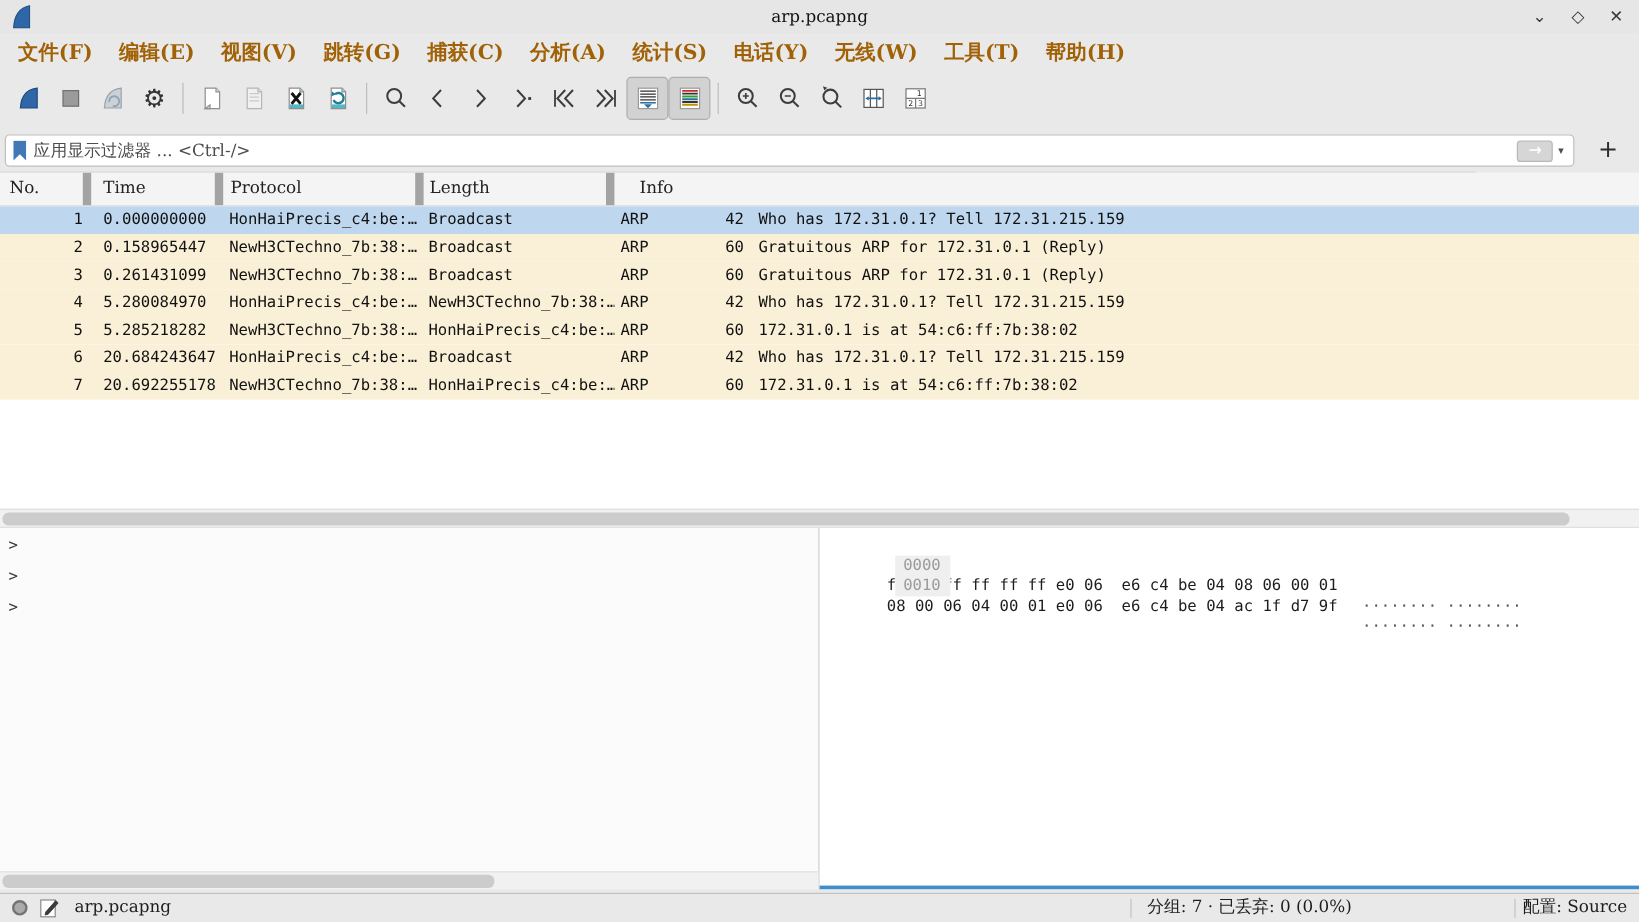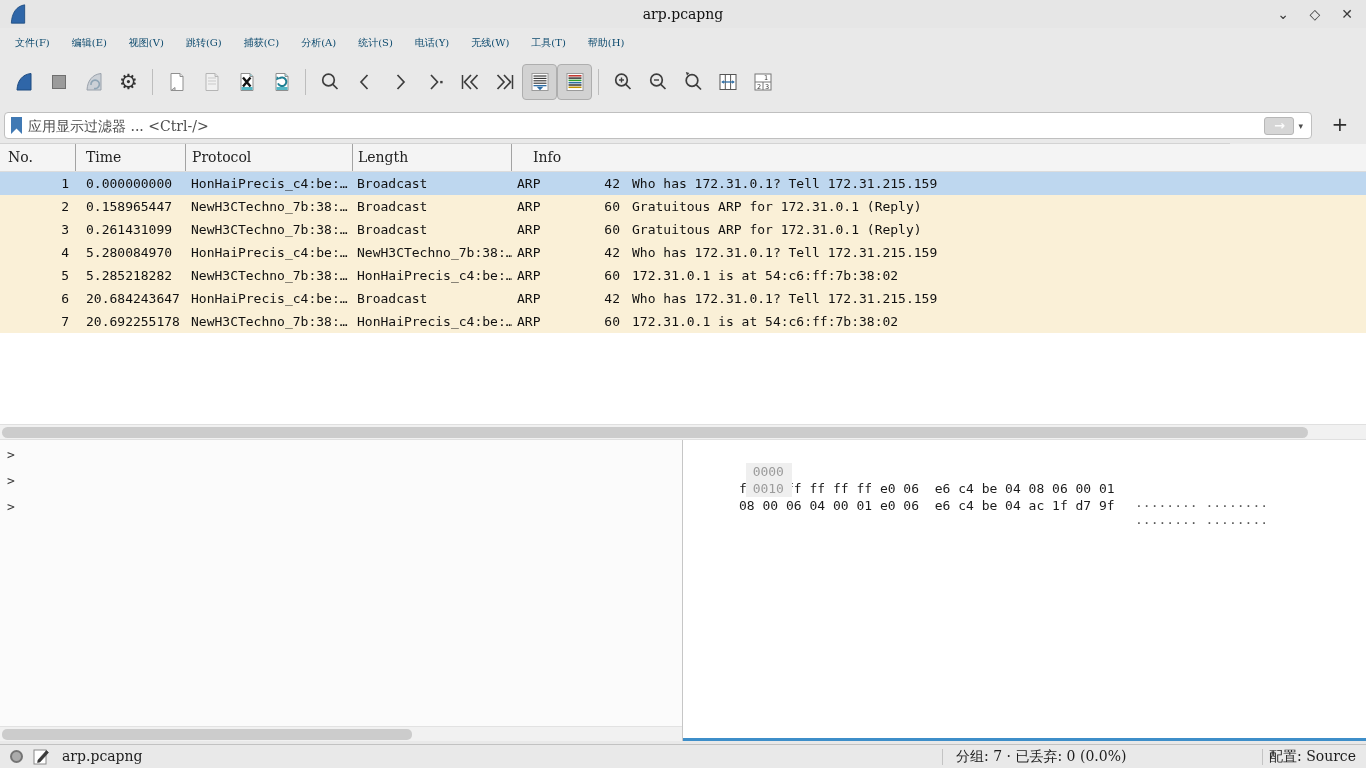--- a/index.html
+++ b/index.html
@@ -12,21 +12,21 @@
 
   
   #titlebar { position:absolute; left:0; top:0; width:1366px; height:28px; background:#e6e6e6; }
   #titlebar .app-logo { position:absolute; left:8px; top:3px; }
   #titlebar .title { position:absolute; left:0; right:0; top:0; height:28px; line-height:28px; text-align:center; font-size:14px; color:#111; }
   #winctrls { position:absolute; right:8px; top:0; height:28px; display:flex; align-items:center; gap:10px; }
   #winctrls .wc { width:22px; height:22px; border:none; background:transparent; font-size:14px; color:#3a3a3a; cursor:default; font-family:"DejaVu Sans","Liberation Sans",sans-serif; }
 
   
   #menubar { position:absolute; left:0; top:28px; width:1366px; height:30px; display:flex; align-items:center; padding-left:4px; background:#e9e9e9; }
-  #menubar .menu-item { padding:3px 11px; font-size:10px; color:#0c4a6e; cursor:default; }
+  #menubar .menu-item { padding:3px 11px; font-size:17px; color:#a16207; cursor:default;font-weight:bold; }
 
   
   #toolbar { position:absolute; left:0; top:58px; width:1366px; height:48px; display:flex; align-items:center; padding-left:6px; background:#e9e9e9; }
   .tb { width:35px; height:36px; border:1px solid transparent; background:transparent; display:flex; align-items:center; justify-content:center; padding:0; }
   .tb.checked { background:#d2d2d2; border:1px solid #aeaeae; border-radius:4px; }
   .tbsep { width:1px; height:26px; background:#bdbdbd; margin:0 6px; }
   .tb .glyph { font-family:"DejaVu Sans","Liberation Sans",sans-serif; font-size:21px; color:#333; line-height:1; }
 
   
   #filterbar { position:absolute; left:0; top:106px; width:1230px; height:38px; background:#e9e9e9; border-bottom:1px solid #d3d3d3; }
@@ -34,21 +34,21 @@
   .bookmark { width:11px; height:17px; margin:0 6px 0 6px; background:#4079b4; clip-path:polygon(0 0,100% 0,100% 100%,50% 68%,0 100%); }
   #filter-input { flex:1; border:none; outline:none; height:23px; font-family:"DejaVu Serif","Liberation Serif",serif; font-size:14px; color:#333; background:transparent; }
   #filter-input::placeholder { color:#4d4d4d; opacity:1; }
   .apply-btn { width:30px; height:18px; background:#d6d6d6; border:1px solid #b7b7b7; border-radius:3px; display:flex; align-items:center; justify-content:center; color:#fbfbfb; font-size:13px; font-weight:bold; font-family:"DejaVu Sans","Liberation Sans",sans-serif; }
   .apply-caret { font-size:9px; color:#4c4c4c; margin:0 8px 0 4px; font-family:"DejaVu Sans","Liberation Sans",sans-serif; }
   #filter-add { position:absolute; left:1328px; top:5px; width:24px; height:26px; border:none; background:transparent; font-size:20px; color:#2e2e2e; font-family:"DejaVu Sans","Liberation Sans",sans-serif; }
 
   
   #packet-list { position:absolute; left:0; top:144px; width:1366px; height:280px; background:#ffffff; }
   #packet-header { display:grid; grid-template-columns:76px 110px 167px 159px 61px 55px 1fr; height:28px; background:#f4f4f4; border-bottom:1px solid #dcdcdc; font-size:14px; color:#222; }
-  #packet-header .hcell { line-height:27px; border-right:1px solid #a3a3a3; overflow:hidden; white-space:nowrap; }
+  #packet-header .hcell { line-height:27px; border-right:7px solid #a3a3a3; overflow:hidden; white-space:nowrap; }
   #packet-header .hcell:last-child { border-right:none;margin-left:15px; }
   .h-no{padding-left:8px} .h-time{padding-left:10px} .h-src{padding-left:7px} .h-dst{padding-left:5px} .h-proto{padding-left:6px} .h-len{padding-left:5px} .h-info{padding-left:6px}
   .prow { display:grid; grid-template-columns:76px 110px 167px 159px 61px 55px 1fr; height:23px; font-family:"DejaVu Sans Mono","Liberation Mono",monospace; font-size:13px; line-height:23px; background:#faf0d7; color:#111; }
   .prow.selected { background:#bed7ef; }
   .prow div { overflow:hidden; white-space:nowrap; }
   .c-no{text-align:right; padding-right:7px} .c-time{padding-left:10px} .c-src{padding-left:5px} .c-dst{padding-left:4px} .c-proto{padding-left:5px} .c-len{text-align:right; padding-right:8px} .c-info{padding-left:4px}
 
   
   #hscroll-list { position:absolute; left:0; top:424px; width:1366px; height:16px; background:#f1f1f1; border-top:1px solid #e0e0e0; border-bottom:1px solid #e0e0e0; }
   #hscroll-list .thumb { position:absolute; left:2px; top:2px; width:1306px; height:11px; background:#cccccc; border-radius:6px; }

